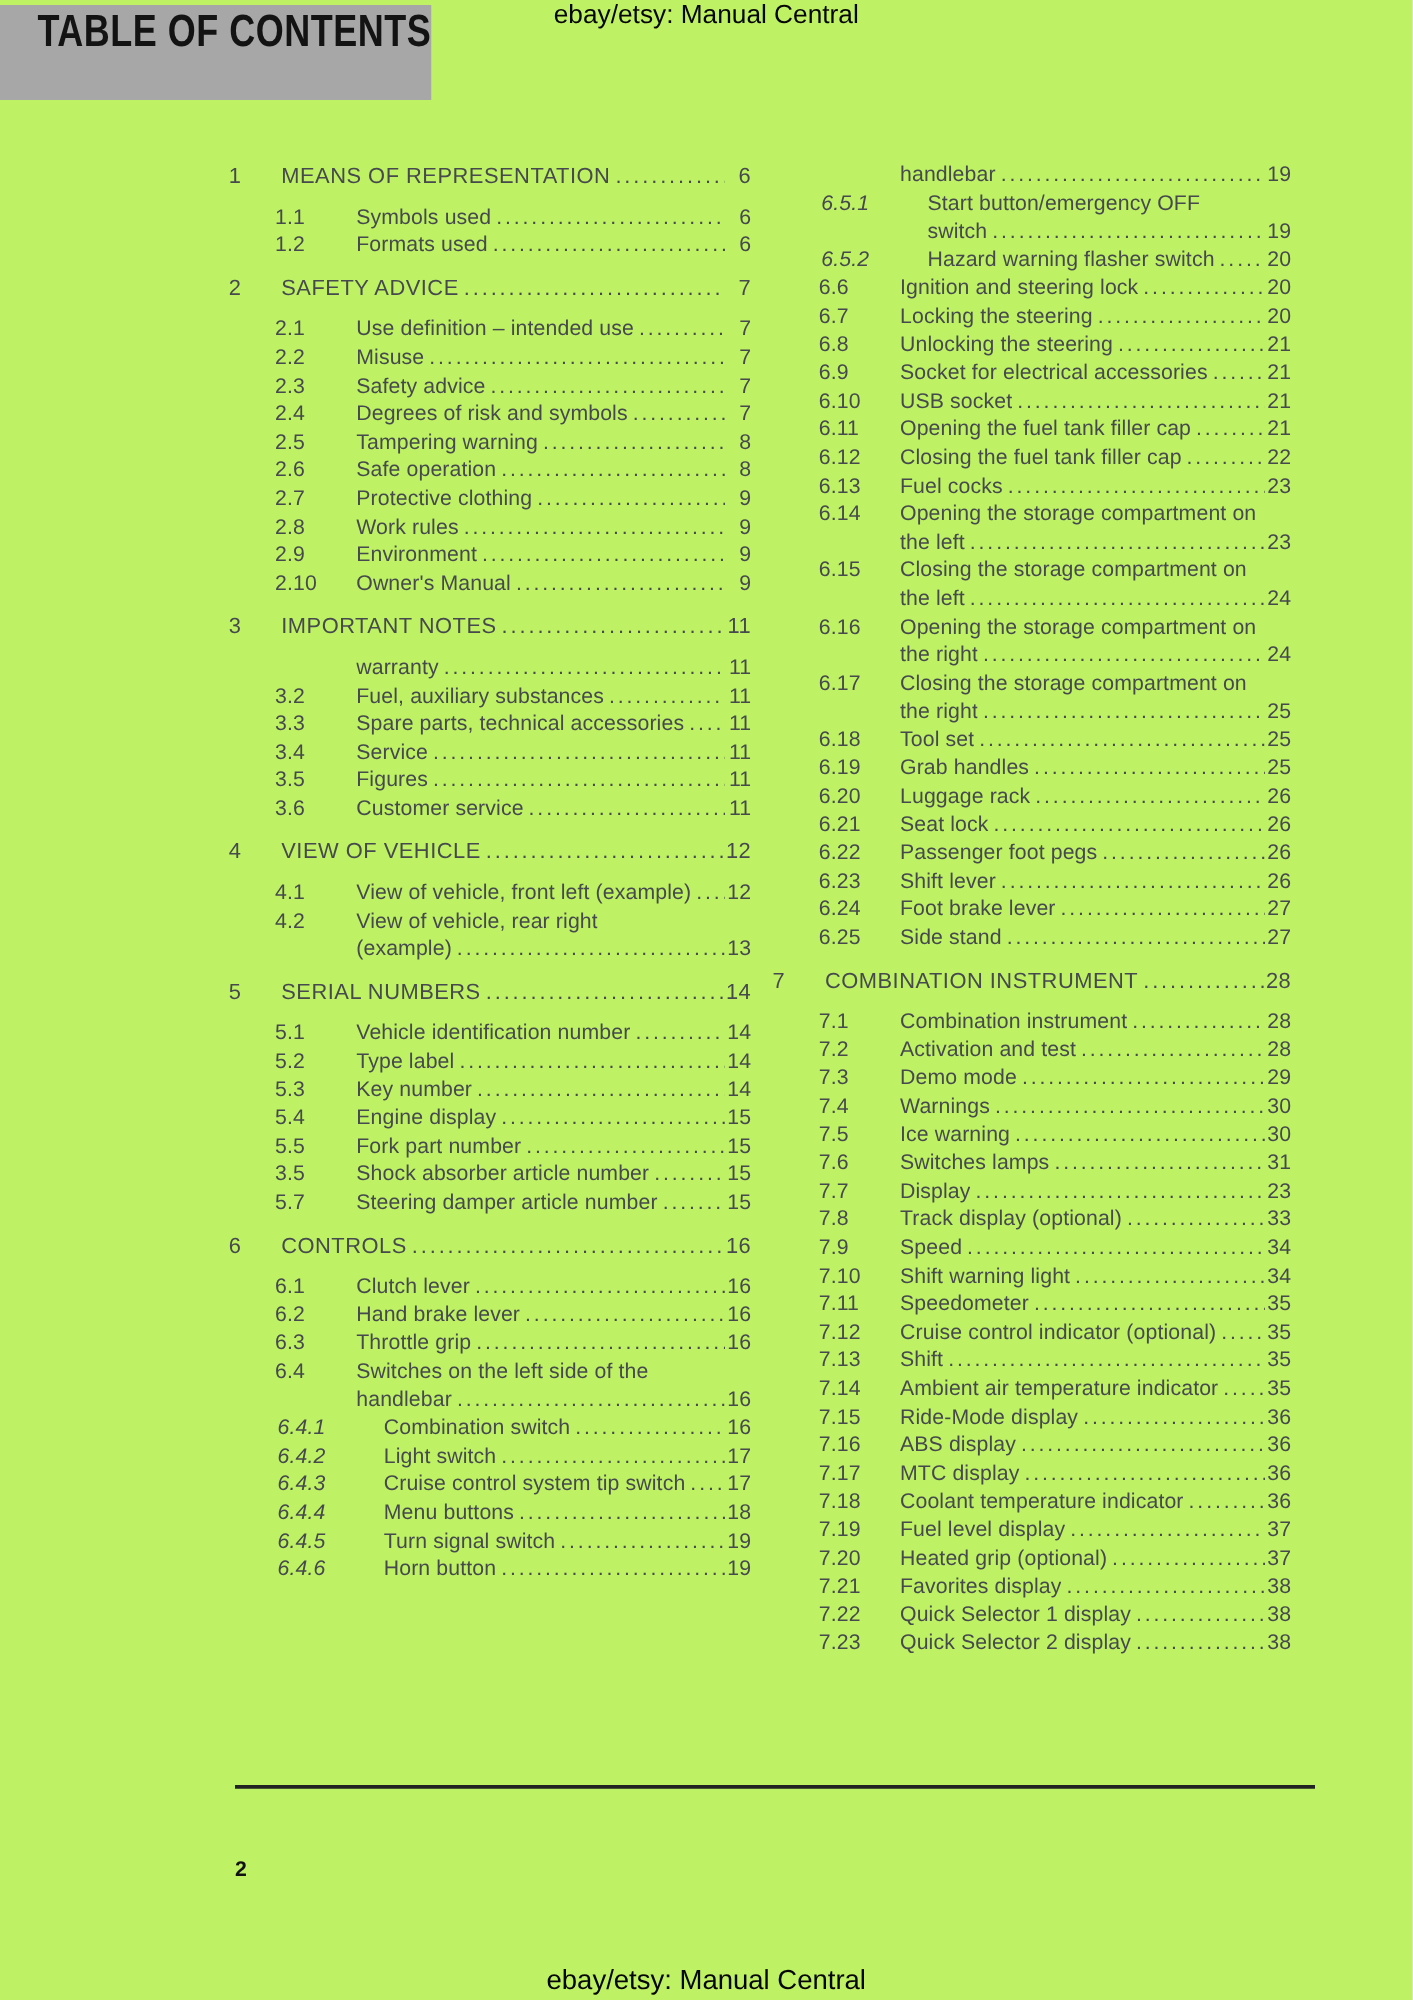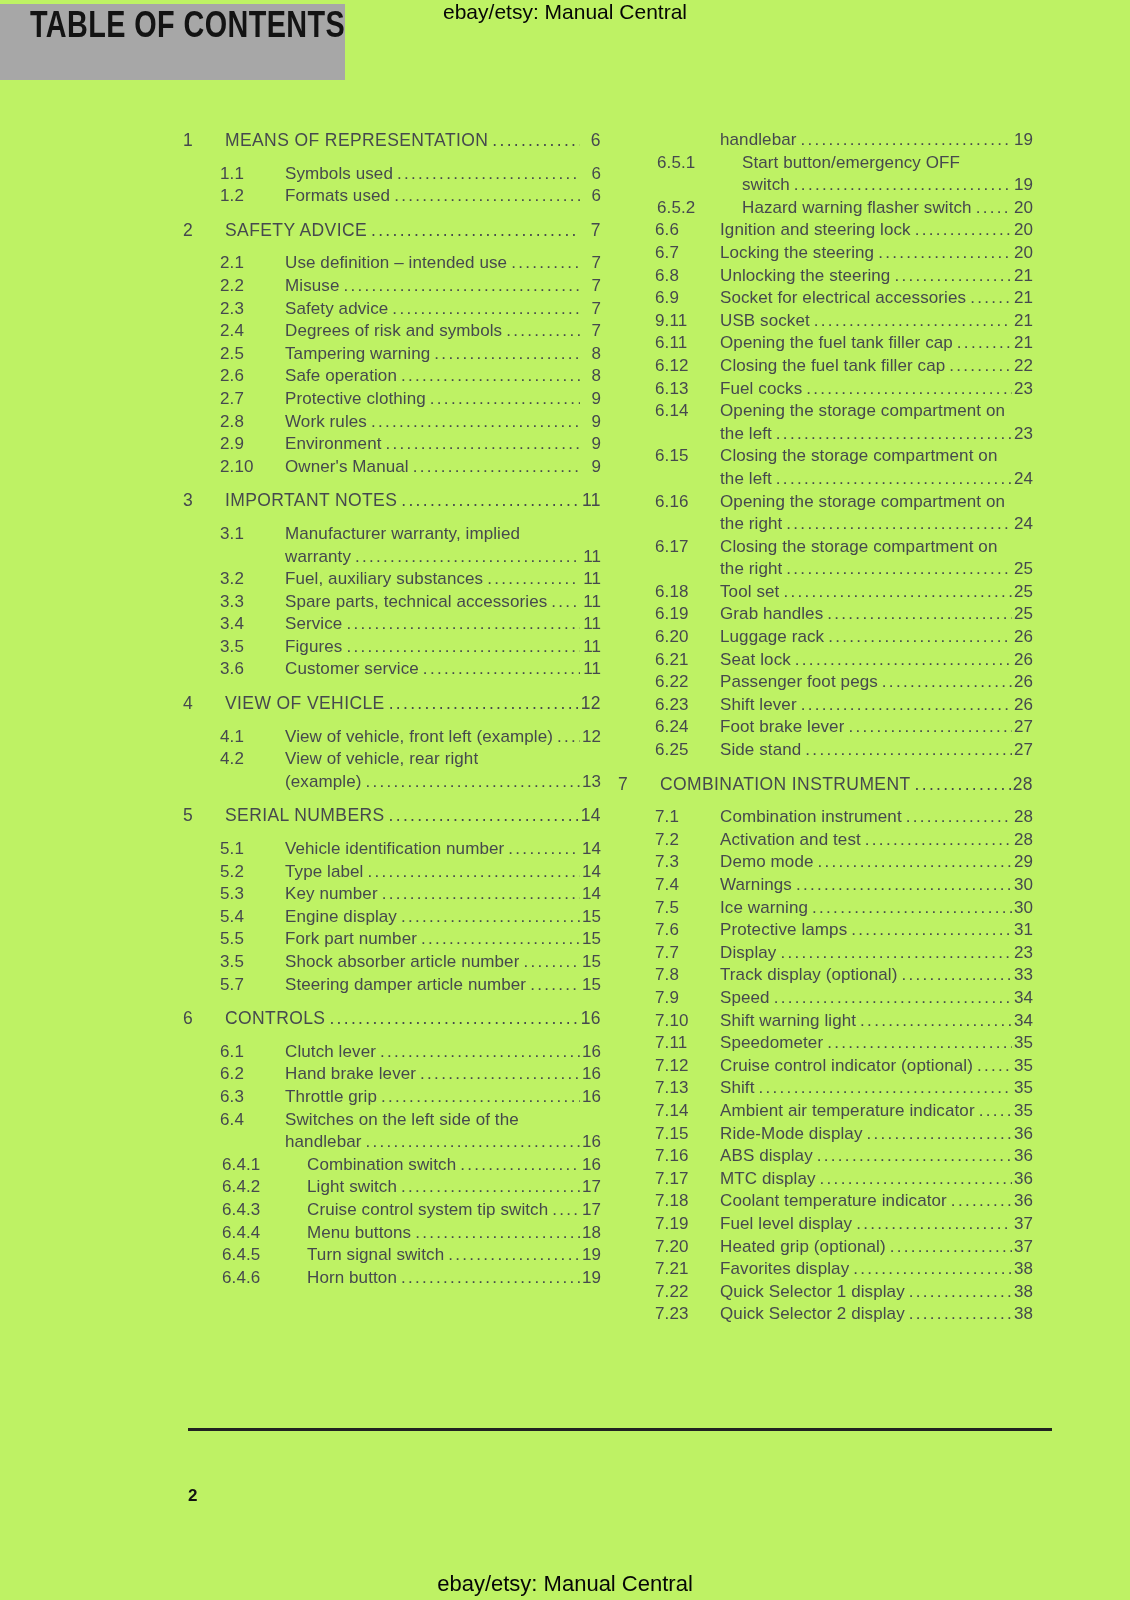--- a/index.html
+++ b/index.html
@@ -23,21 +23,21 @@
     white-space:nowrap; letter-spacing:0.5px;
     transform:scaleX(0.8); transform-origin:left center;
   }
   .col { position:absolute; font-size:17px; line-height:22.6px; letter-spacing:0.1px; }
   .col-left  { left:183px; top:118px; width:418px; }
   .col-right { left:618px; top:129px; width:415px; }
   .toc-row { display:flex; align-items:baseline; }
   .toc-row .num { flex:0 0 42px; }
   .heading { margin:11px 0; font-size:17.5px; letter-spacing:0.4px; }
   .level2 .num { flex:0 0 65px; margin-left:37px; }
-  .level3 .num { flex:0 0 85px; margin-left:39px; }
+  .level3 .num { flex:0 0 85px; margin-left:39px;font-style:italic; }
   .t { white-space:nowrap; overflow:hidden; }
   .dots {
     flex:1 1 0; min-width:0; overflow:hidden; white-space:nowrap;
     letter-spacing:2.3px; padding:0 7px 0 4px;
   }
   .pg { white-space:nowrap; min-width:21px; text-align:right; }
   .footer-rule {
     position:absolute; left:188px; top:1428px; width:864px; height:3px;
     background:var(--rule,#222222);
   }
@@ -143,24 +143,20 @@
         <span class="dots">........................................................................................................................</span>
         <span class="pg">9</span>
       </div>
       <div class="toc-row heading level1">
         <span class="num">3</span>
         <span class="t">IMPORTANT NOTES</span>
         <span class="dots">........................................................................................................................</span>
         <span class="pg">11</span>
       </div>
       <div class="toc-row level2">
-        <span class="num">3.1</span>
-        <span class="t">Manufacturer warranty, implied</span>
-      </div>
-      <div class="toc-row level2">
         <span class="num"></span>
         <span class="t">warranty</span>
         <span class="dots">........................................................................................................................</span>
         <span class="pg">11</span>
       </div>
       <div class="toc-row level2">
         <span class="num">3.2</span>
         <span class="t">Fuel, auxiliary substances</span>
         <span class="dots">........................................................................................................................</span>
         <span class="pg">11</span>
@@ -371,21 +367,21 @@
         <span class="dots">........................................................................................................................</span>
         <span class="pg">21</span>
       </div>
       <div class="toc-row level2">
         <span class="num">6.9</span>
         <span class="t">Socket for electrical accessories</span>
         <span class="dots">........................................................................................................................</span>
         <span class="pg">21</span>
       </div>
       <div class="toc-row level2">
-        <span class="num">9.11</span>
+        <span class="num">6.10</span>
         <span class="t">USB socket</span>
         <span class="dots">........................................................................................................................</span>
         <span class="pg">21</span>
       </div>
       <div class="toc-row level2">
         <span class="num">6.11</span>
         <span class="t">Opening the fuel tank filler cap</span>
         <span class="dots">........................................................................................................................</span>
         <span class="pg">21</span>
       </div>
@@ -520,21 +516,21 @@
         <span class="pg">30</span>
       </div>
       <div class="toc-row level2">
         <span class="num">7.5</span>
         <span class="t">Ice warning</span>
         <span class="dots">........................................................................................................................</span>
         <span class="pg">30</span>
       </div>
       <div class="toc-row level2">
         <span class="num">7.6</span>
-        <span class="t">Protective lamps</span>
+        <span class="t">Switches lamps</span>
         <span class="dots">........................................................................................................................</span>
         <span class="pg">31</span>
       </div>
       <div class="toc-row level2">
         <span class="num">7.7</span>
         <span class="t">Display</span>
         <span class="dots">........................................................................................................................</span>
         <span class="pg">23</span>
       </div>
       <div class="toc-row level2">

